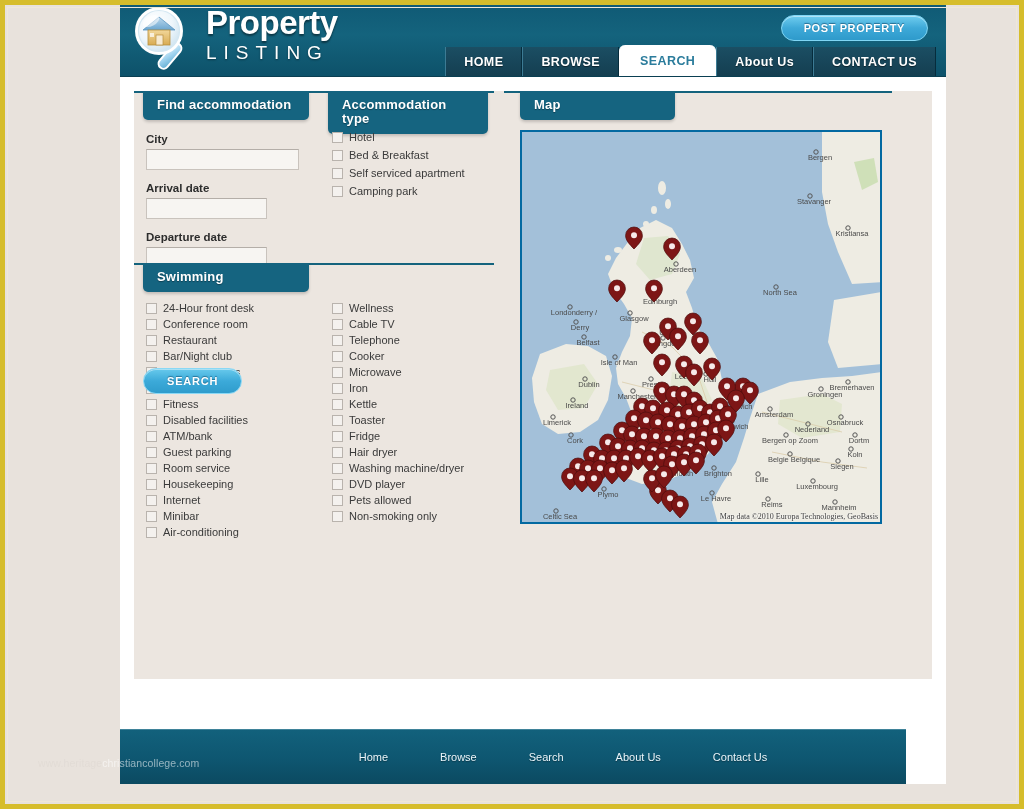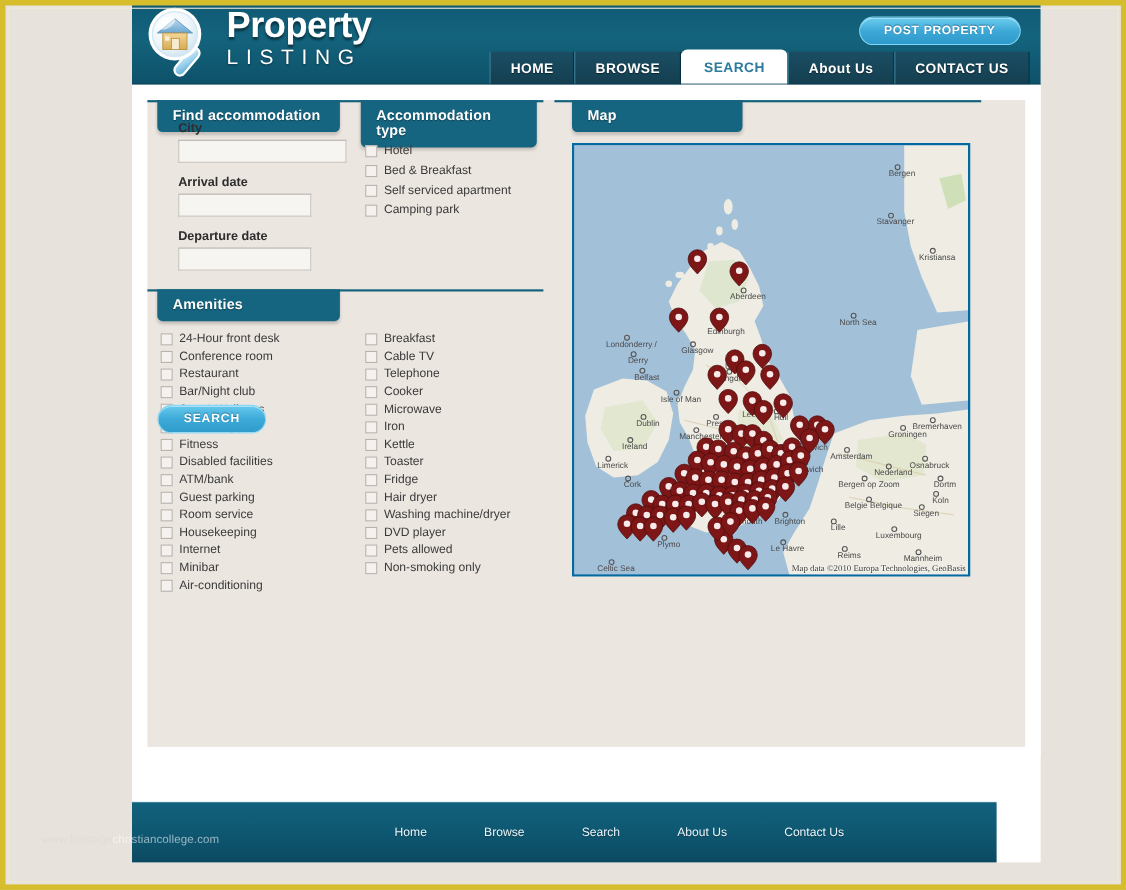--- a/index.html
+++ b/index.html
@@ -277,21 +277,21 @@
     <div id="panel">
 
       <div class="rule" style="left:0px;  top:0px; width:360px;"></div>
       <div class="rule" style="left:370px; top:0px; width:160px;"></div>
       <div class="rule" style="left:540px; top:0px; width:218px;"></div>
 
       <div class="sectionhead" style="left:9px; top:0px; width:166px;">Find accommodation</div>
       <div class="sectionhead" style="left:194px; top:0px; width:160px;">Accommodation type</div>
       <div class="sectionhead" style="left:386px; top:0px; width:155px;">Map</div>
 
-      <div style="position:absolute; left:12px; top:20px; width:165px;margin-left:16px;">
+      <div style="position:absolute; left:12px; top:42px; width:165px;">
         <div class="fieldlabel">City</div>
         <input class="textinput" style="width: 153px;" type="text" value="">
         <div class="fieldlabel" style="margin-top:12px;">Arrival date</div>
         <input class="textinput" style="width: 121px;" type="text" value="">
         <div class="fieldlabel" style="margin-top:12px;">Departure date</div>
         <input class="textinput" style="width: 121px;" type="text" value="">
       </div>
 
       <div style="position:absolute; left:198px; top:39px;">
         <div class="cbrow" style="margin-bottom:4px;">
@@ -306,21 +306,21 @@
           <input type="checkbox" style="">
           <label>Self serviced apartment</label>
         </div>
         <div class="cbrow" style="margin-bottom:4px;">
           <input type="checkbox" style="">
           <label>Camping park</label>
         </div>
       </div>
 
       <div class="rule" style="left:0px; top:172px; width:360px;"></div>
-      <div class="sectionhead" style="left:9px; top:172px; width:166px;">Amenities</div>
+      <div class="sectionhead" style="left:9px; top:172px; width:166px;">Swimming</div>
 
       <div style="position:absolute; left:12px; top:210px; width:180px;">
         <div class="cbrow">
             <input type="checkbox" style="">
             <label>24-Hour front desk</label>
           </div>
         <div class="cbrow">
             <input type="checkbox" style="">
             <label>Conference room</label>
           </div>
@@ -374,21 +374,21 @@
           </div>
         <div class="cbrow">
             <input type="checkbox" style="">
             <label>Air-conditioning</label>
           </div>
       </div>
 
       <div style="position:absolute; left:198px; top:210px; width:185px;">
         <div class="cbrow">
             <input type="checkbox" style="">
-            <label>Breakfast</label>
+            <label>Wellness</label>
           </div>
         <div class="cbrow">
             <input type="checkbox" style="">
             <label>Cable TV</label>
           </div>
         <div class="cbrow">
             <input type="checkbox" style="">
             <label>Telephone</label>
           </div>
         <div class="cbrow">

